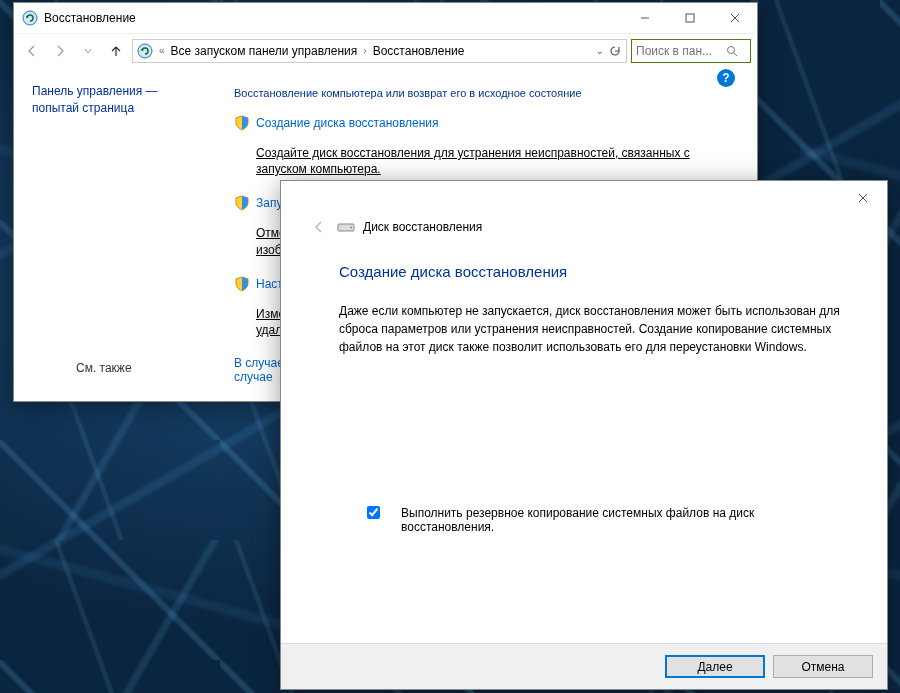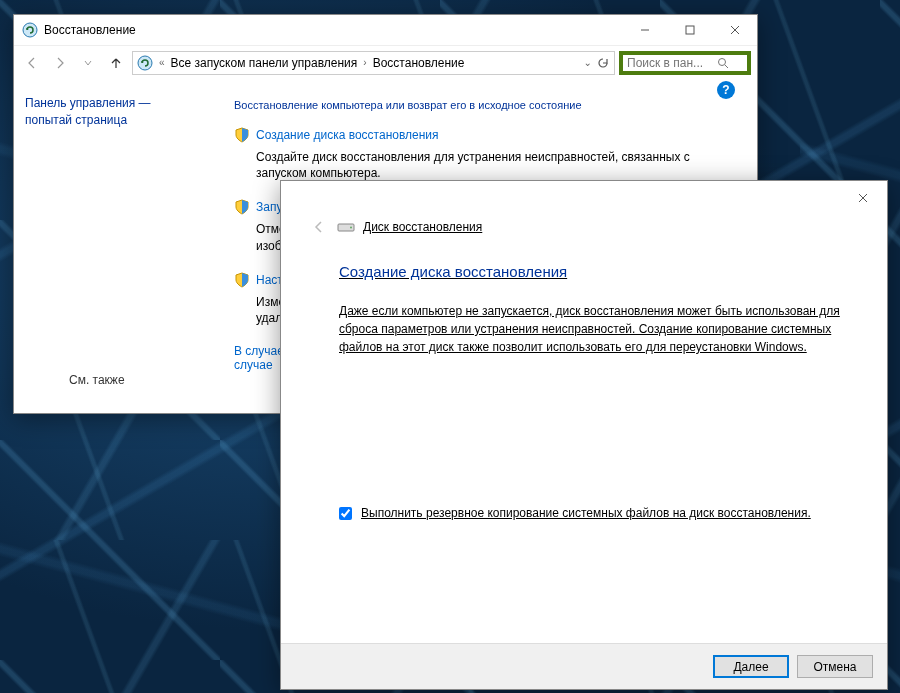--- a/index.html
+++ b/index.html
@@ -30,22 +30,22 @@
       linear-gradient(15deg, transparent 48%, rgba(80,160,220,0.1) 49%, rgba(80,160,220,0.1) 50%, transparent 51%);
     background-size: 270px 270px, 400px 400px;
   }
 
   .window {
     position: absolute;
     background: #fff;
     border: 1px solid #888;
     box-shadow: 0 5px 25px rgba(0,0,0,0.4);
   }
-  .win1 { left: 13px; top: 14px; width: 745px; height: 400px; }
-  .win2 { left: 280px; top: 180px; width: 608px; height: 510px; text-decoration: underline; }
+  .win1 { left: 13px; top: 2px; width: 745px; height: 400px; }
+  .win2 { left: 280px; top: 180px; width: 608px; height: 510px; }
 
   .titlebar {
     height: 30px; display: flex; align-items: center;
     padding-left: 8px; background: #fff;
   }
   .titlebar .app-icon { width: 16px; height: 16px; margin-right: 6px; }
   .titlebar .title { flex: 1; font-size: 12px; color: #000; }
   .win-controls { display: flex; }
   .win-btn {
     width: 45px; height: 30px; display: flex; align-items: center;
@@ -59,59 +59,59 @@
   .nav-arrow { width: 24px; height: 24px; display:flex;align-items:center;justify-content:center; color:#999; }
   .nav-arrow.enabled { color:#333; }
   .addr-wrap {
     flex: 1; height: 24px; border: 1px solid #ccc; display:flex; align-items:center;
     padding: 0 4px; gap: 4px;
   }
   .addr-icon { width:16px; height:16px; }
   .crumb { font-size:12px; color:#000; }
   .crumb-sep { color:#666; font-size:10px; margin:0 2px; }
   .addr-right { margin-left:auto; display:flex; gap:4px; align-items:center; }
-  .search-wrap { width:132px; height:24px; border:4px solid #4d7c0f; display:flex; align-items:center; padding:0 4px; color:#777; }
+  .search-wrap { width:120px; height:24px; border:1px solid #4d7c0f; display:flex; align-items:center; padding:0 4px; color:#777; }
   .search-wrap input {
     border:none; outline:none; width:90px; font-size:12px; color:#777;
     background:transparent;
   }
 
   .cp-body { display:flex; height: calc(100% - 64px); }
-  .cp-side { width:200px; padding:16px 10px 10px 11px; }
+  .cp-side { width:200px; padding:16px 10px 10px 18px; }
   .cp-side a { display:block; color:#003399; font-size:12px; text-decoration:none; line-height:1.4; }
   .cp-side .see-also { color:#333; margin-top: 34px; margin-bottom:6px;margin-left:44px; }
   .cp-main { flex:1; padding: 10px 24px 10px 20px; position:relative; }
   .cp-main h1 { color:#003399; font-size:11px; font-weight:400; margin: 10px 0 16px 0; }
   .section { margin-bottom: 18px; }
   .section .sec-head { display:flex; align-items:center; gap:6px; }
   .section .sec-head a { color:#0066cc; font-size:12px; text-decoration:none; }
-  .section .sec-desc { font-size:12px; color:#000; margin-left:22px; margin-top:6px; line-height:1.35; }
+  .section .sec-desc { font-size:12px; color:#000; margin-left:22px; margin-top:14px; line-height:1.35;text-decoration:underline; }
   .footer-link { color:#0066cc; font-size:12px; margin-top:12px; display:block; text-decoration:none; }
   .help-btn { position:absolute; top:2px; right:22px; width:18px; height:18px; border-radius:50%; background:#0078d7; color:#fff; font-size:12px; font-weight:bold; display:flex; align-items:center; justify-content:center; }
 
   .shield-icon { width:16px; height:16px; flex-shrink:0; }
 
   
   .wiz-close { position:absolute; top:4px; right:4px; width:40px; height:26px; display:flex;align-items:center;justify-content:center; color:#555; }
   .wiz-header { display:flex; align-items:center; gap:8px; padding: 36px 0 0 28px; }
   .wiz-back { width:20px; height:20px; color:#bbb; display:flex;align-items:center;justify-content:center; }
   .wiz-title { font-size:12px; color:#000; }
   .wiz-drive-icon { width:18px; height:14px; }
   .wiz-body { padding: 26px 40px 0 58px; }
   .wiz-body h2 { color:#003399; font-size:15px; font-weight:400; margin-bottom: 22px; }
   .wiz-body p { font-size:12px; line-height:1.5; color:#000; }
-  .wiz-check { display:flex; align-items:flex-end; gap:9px; margin-top: 150px; font-size:12px; }
+  .wiz-check { display:flex; align-items:flex-start; gap:21px; margin-top: 150px; font-size:12px;margin-left:28px; }
   .wiz-check input { width:13px; height:13px; }
   .wiz-footer {
     position:absolute; bottom:0; left:0; right:0; height:46px;
     background:#f0f0f0; border-top:1px solid #ddd;
     display:flex; justify-content:flex-end; align-items:center; gap:8px; padding-right:14px;
   }
   .wiz-footer button {
-    width:76px; height:23px; font-size:12px;
+    width:100px; height:23px; font-size:12px;
     background:#e1e1e1; border:1px solid #adadad;
   }
   .wiz-footer button.primary { border:1px solid #0078d7; background:#e1e1e1; box-shadow:0 0 0 1px #0078d7 inset; }
 </style>
 </head>
 <body>
 
 <div class="desktop-bg"></div>
 
 <div class="window win1">

